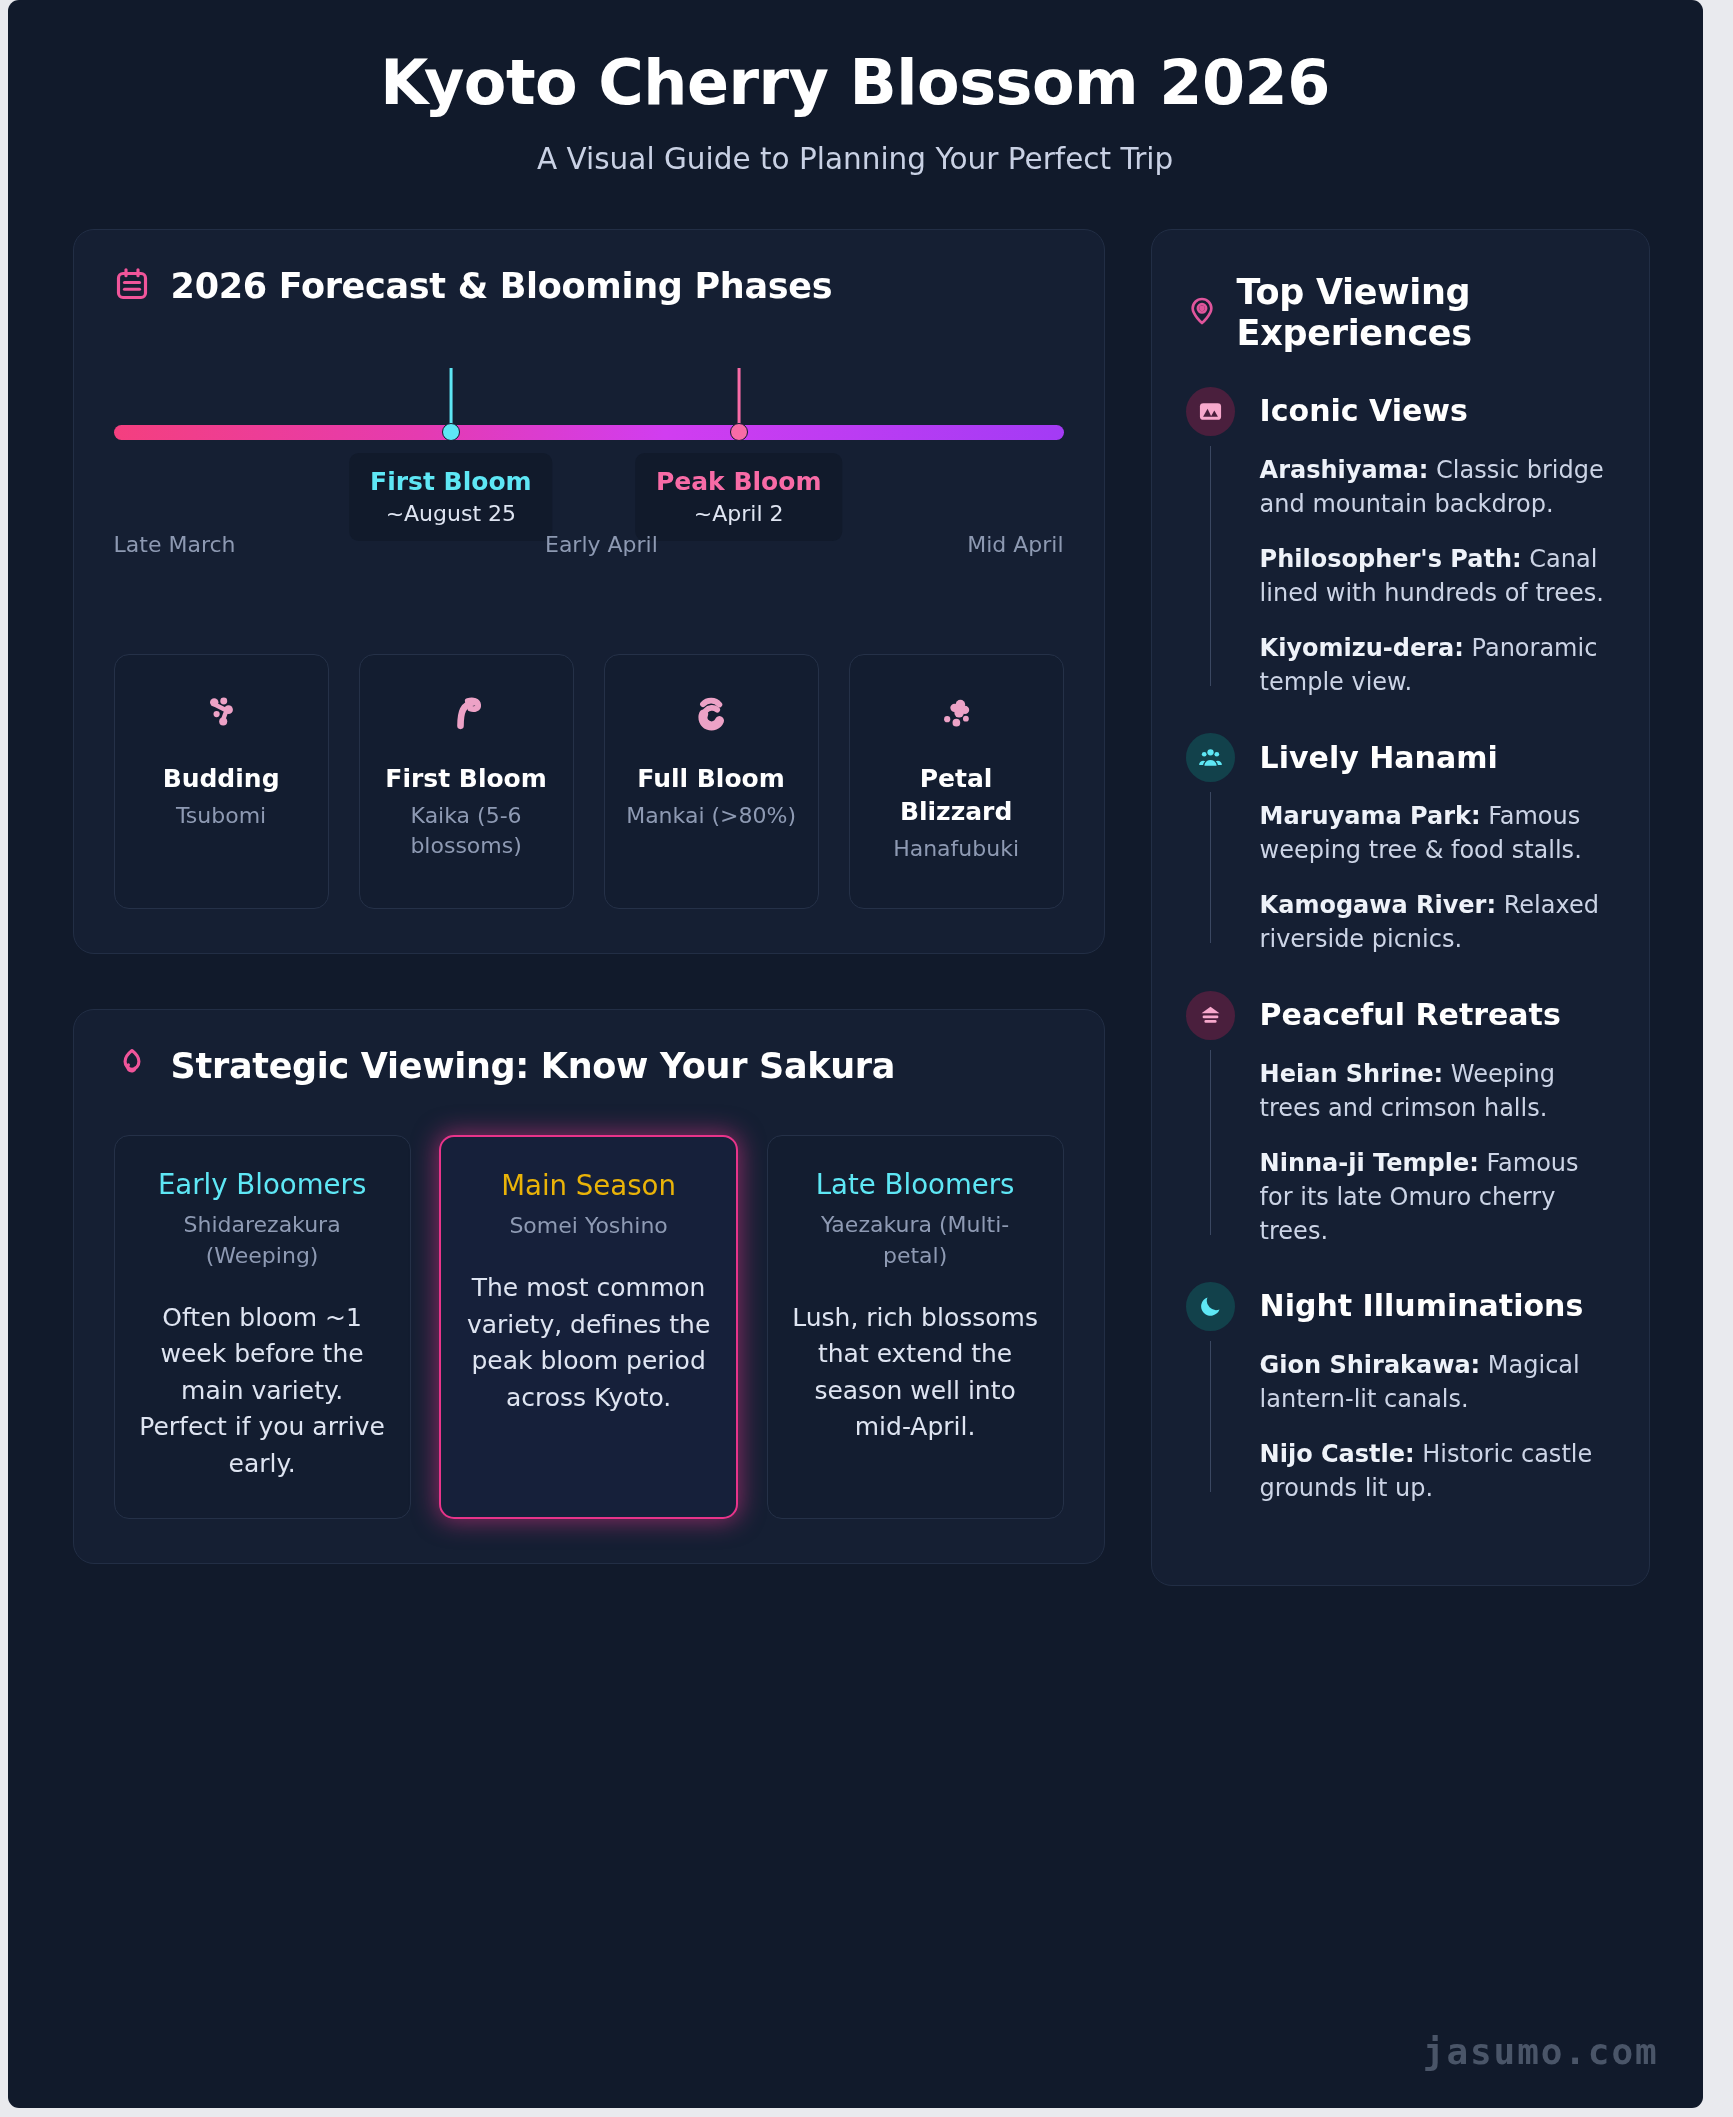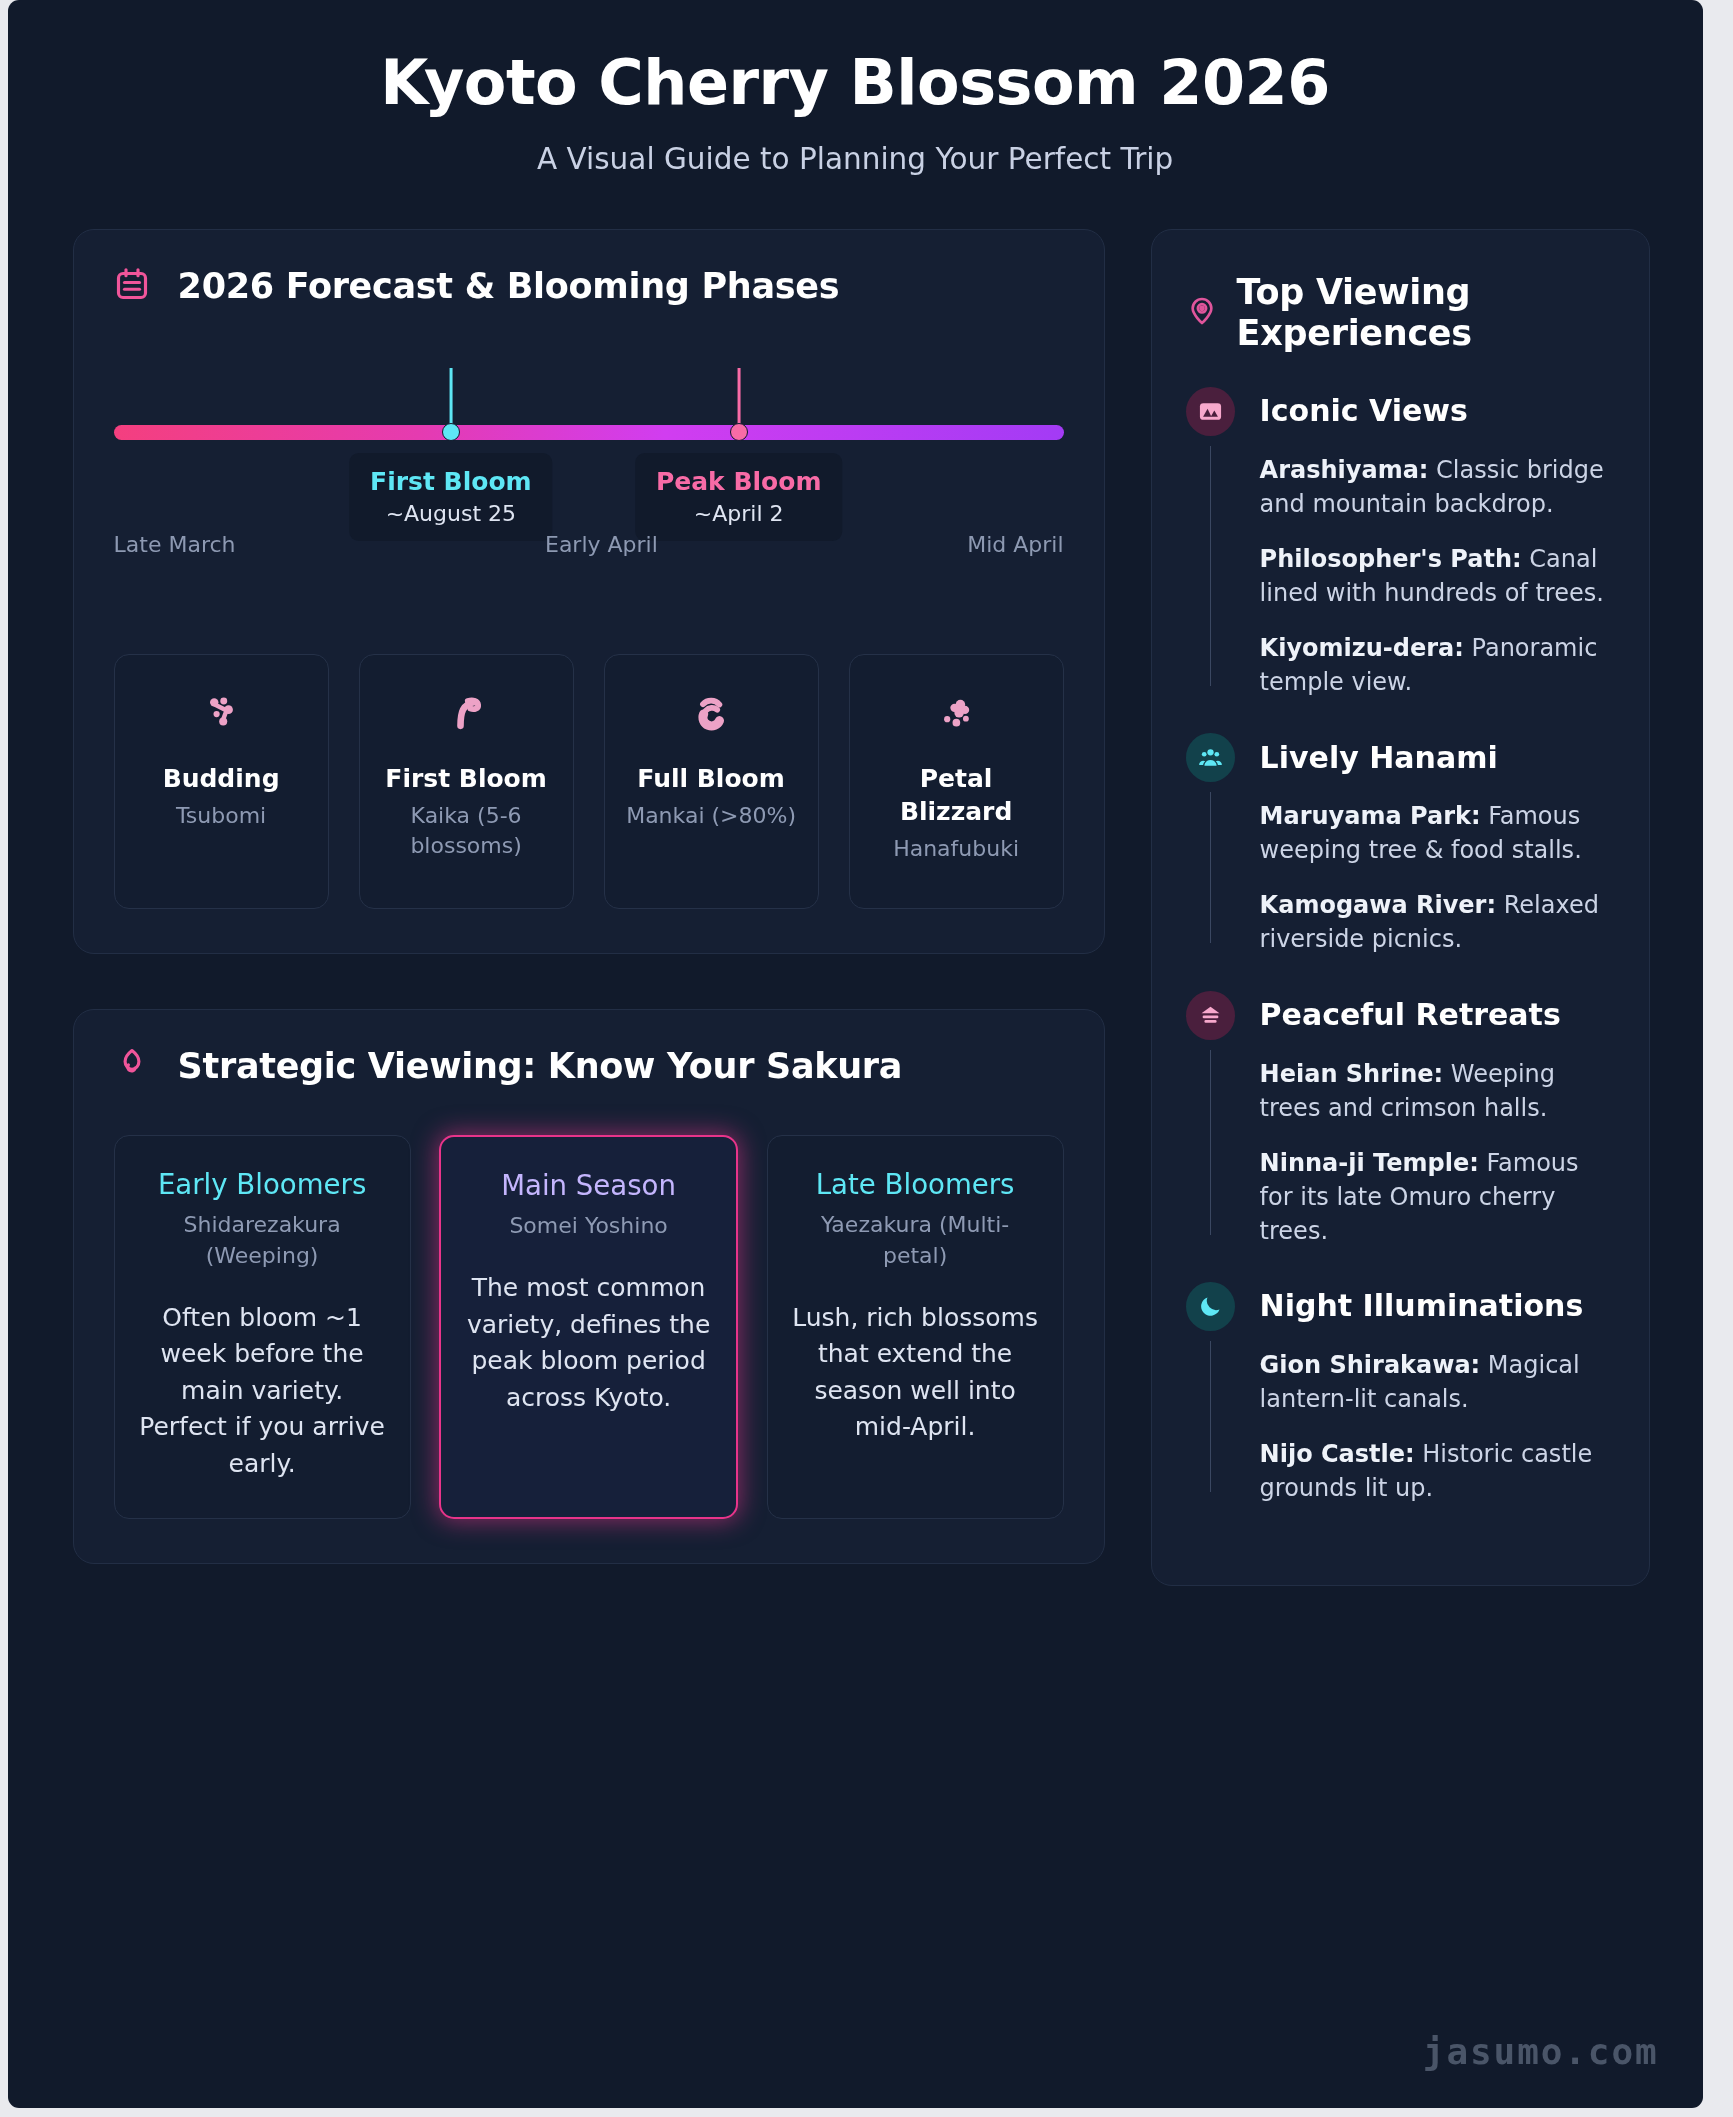--- a/index.html
+++ b/index.html
@@ -52,21 +52,21 @@
     background: #151f33;
     border: 1px solid #222e45;
     border-radius: 21px;
     padding: 36px 40px 44px;
   }
   .card + .card { margin-top: 55px; }
 
   .card-title {
     display: flex;
     align-items: center;
-    gap: 28px;
+    gap: 21px;
     margin-bottom: 9.5px;
   }
   .card-title .t {
     font-size: 35px;
     font-weight: bold;
     color: #ffffff;
     letter-spacing: -0.3px;
   }
 
   
@@ -298,21 +298,21 @@
           </span>
           <span class="t">Strategic Viewing: Know Your Sakura</span>
         </div>
         <div class="varieties" id="varieties">
             <div class="variety">
               <div class="nm" style="color:#5ee7f5">Early Bloomers</div>
               <div class="sci">Shidarezakura (Weeping)</div>
               <div class="desc">Often bloom ~1 week before the main variety. Perfect if you arrive early.</div>
             </div>
             <div class="variety highlight">
-              <div class="nm" style="color:#c4b5fd">Main Season</div>
+              <div class="nm" style="color:#eab308">Main Season</div>
               <div class="sci">Somei Yoshino</div>
               <div class="desc">The most common variety, defines the peak bloom period across Kyoto.</div>
             </div>
             <div class="variety">
               <div class="nm" style="color:#5ee7f5">Late Bloomers</div>
               <div class="sci">Yaezakura (Multi-petal)</div>
               <div class="desc">Lush, rich blossoms that extend the season well into mid-April.</div>
             </div>
           </div>
       </div>

